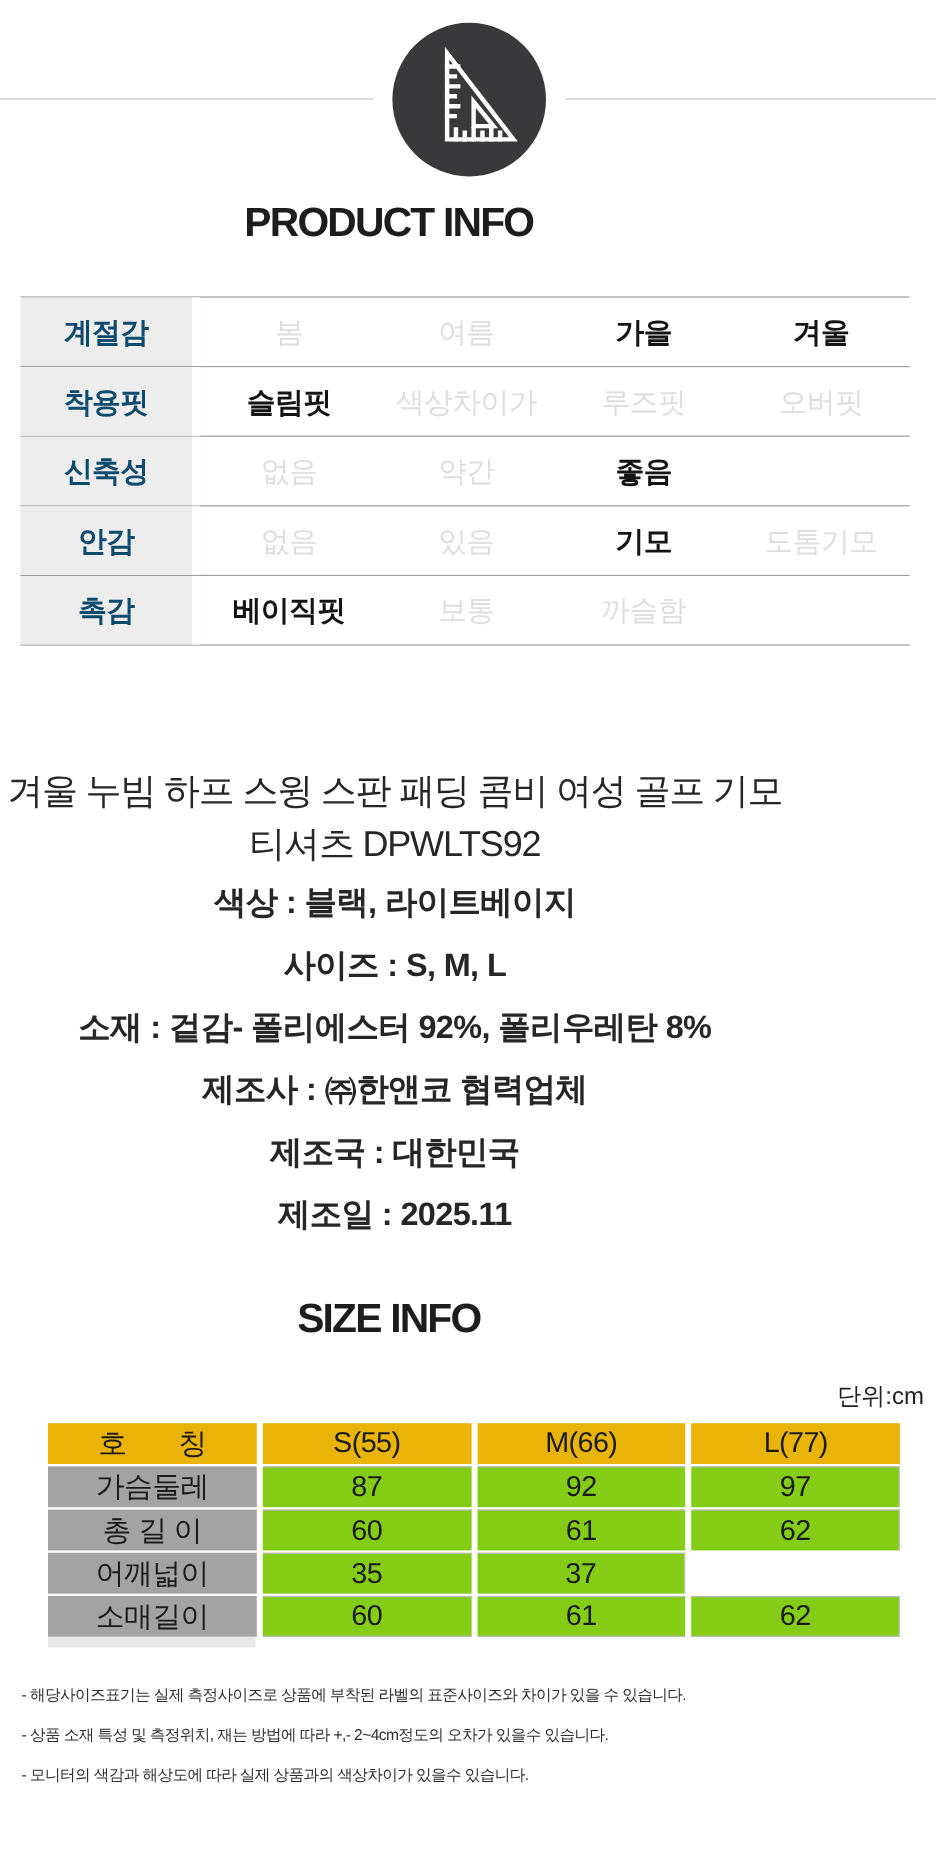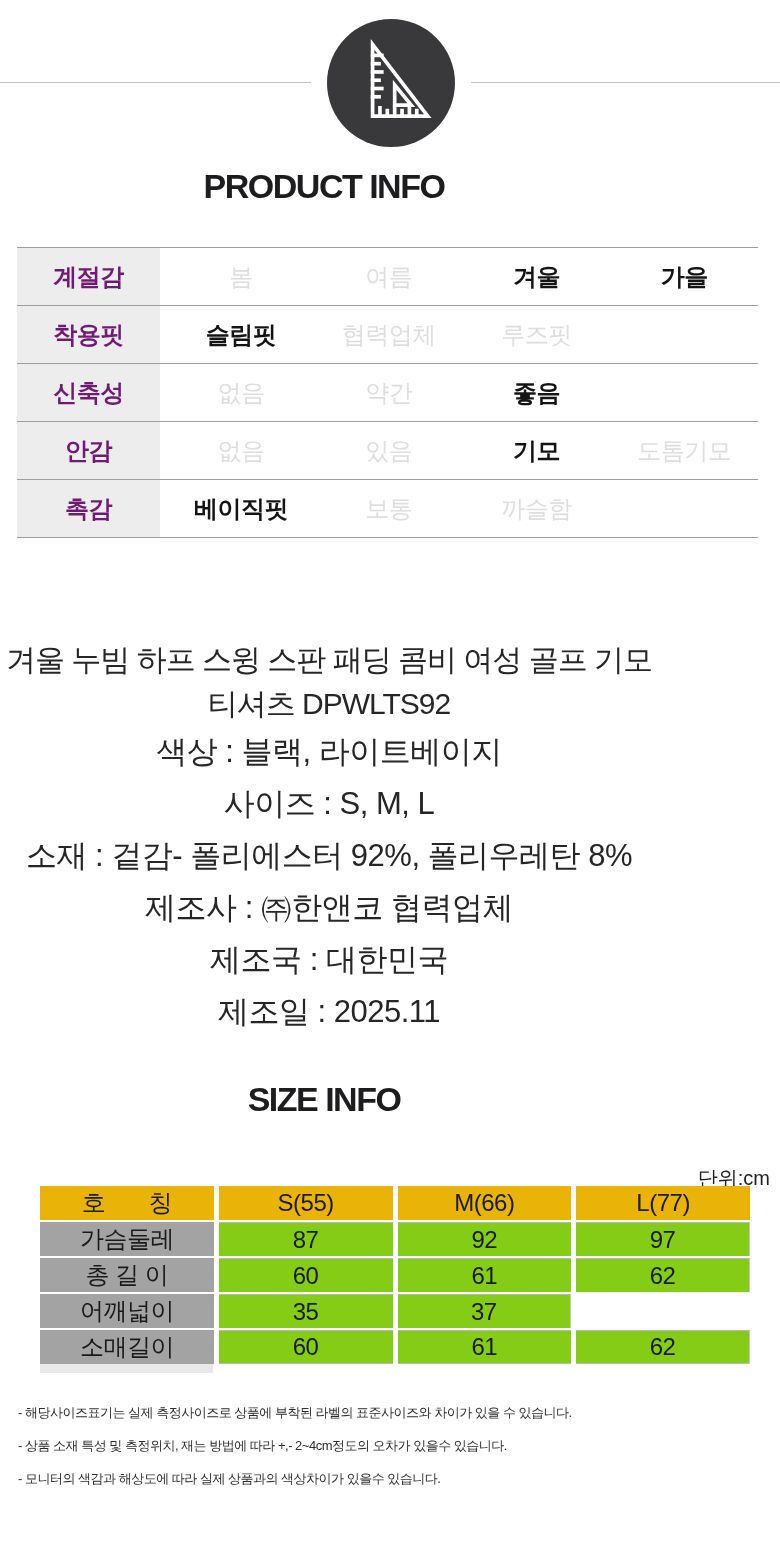--- a/index.html
+++ b/index.html
@@ -13,32 +13,32 @@
                  background:#39393b; box-shadow:0 0 0 16px #fff; display:flex; align-items:center; justify-content:center; }
   .section-title { position:absolute; left:0; width:648px; text-align:center;
                    font-size:34px; font-weight:600; letter-spacing:-1.5px; color:#1d1d1f; }
   #product-info-title { top:167px; }
   #size-info-title { top:1080px; }
 
   
   .attr-table { position:absolute; left:17px; top:247px; width:741px; border-top:1px solid #9e9e9e; }
   .attr-row { display:grid; grid-template-columns:150px 1fr 1fr 1fr 1fr; height:58px; border-bottom:1px solid #9e9e9e; }
   .attr-label { background:#ededed; border-right:7px solid #fff; display:flex; align-items:center; justify-content:center;
-                font-size:24px; font-weight:700; color:#701a75; letter-spacing:-0.5px; }
+                font-size:24px; font-weight:700; color:#0c4a6e; letter-spacing:-0.5px; }
   .opt { display:flex; align-items:center; justify-content:center; font-size:24px; letter-spacing:-0.5px; }
   .opt.active { color:#141414; font-weight:700; }
   .opt.muted  { color:#dedede; font-weight:500; }
 
   
   .desc { position:absolute; left:0; top:638px; width:658px; text-align:center; color:#262626; }
   .desc-title { font-size:30px; font-weight:500; line-height:44px; letter-spacing:-1px; }
-  .desc-line  { font-size:31px; font-weight:400; line-height:52px; letter-spacing:-0.5px; }
+  .desc-line  { font-size:27px; font-weight:700; line-height:52px; letter-spacing:-0.5px; }
 
   
-  .unit-label { position:absolute; right:10px; top:1150px; font-size:20px; font-weight:500; color:#222;margin-top:15px; }
+  .unit-label { position:absolute; right:10px; top:1150px; font-size:20px; font-weight:500; color:#222; }
   .size-table { position:absolute; left:40px; top:1186px; width:710px; display:grid; grid-auto-rows:34px; row-gap:2px; }
   .size-row { display:grid; grid-template-columns:1fr 1fr 1fr 1fr; column-gap:5px; }
   .size-cell { display:flex; align-items:center; justify-content:center; font-size:24px; letter-spacing:-0.5px; color:#1a1a1a; }
   .size-head { background:#eab308; }
   .size-rowlabel { background:#a3a3a3; }
   .size-data { background:#84cc16; border-top:1px solid #b8b8b8; }
   .size-row:last-child .size-data { border-bottom:1px solid #b8b8b8; }
   .size-data:last-child { border-right:1px solid #c6c6c6; }
   .size-table-foot { position:absolute; left:40px; top:1364px; width:173px; height:9px; background:#e8e8e8; }
 
@@ -70,28 +70,29 @@
       <path d="M 78 86 L 78 80"></path>
     </svg>
   </div>
   <div class="section-title" id="product-info-title">PRODUCT INFO</div>
 
   <div class="attr-table">
     <div class="attr-row">
       <div class="attr-label">계절감</div>
       <div class="opt muted">봄</div>
       <div class="opt muted">여름</div>
+      <div class="opt active">가을</div>
       <div class="opt active">겨울</div>
-      <div class="opt active">가을</div>
     </div>
     <div class="attr-row">
       <div class="attr-label">착용핏</div>
       <div class="opt active">슬림핏</div>
-      <div class="opt muted">협력업체</div>
+      <div class="opt muted">색상차이가</div>
       <div class="opt muted">루즈핏</div>
+      <div class="opt muted">오버핏</div>
     </div>
     <div class="attr-row">
       <div class="attr-label">신축성</div>
       <div class="opt muted">없음</div>
       <div class="opt muted">약간</div>
       <div class="opt active">좋음</div>
       <div class="opt muted"></div>
     </div>
     <div class="attr-row">
       <div class="attr-label">안감</div>

